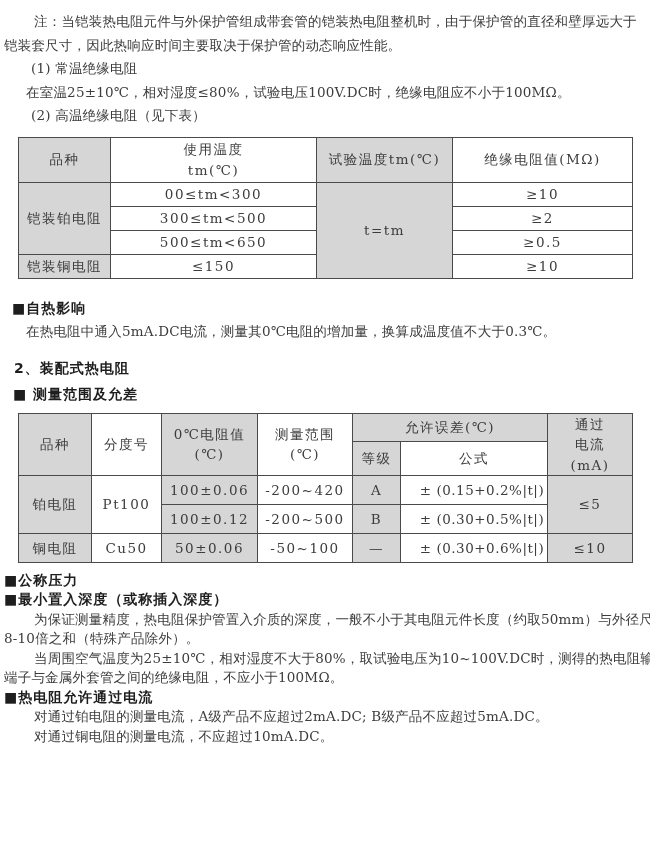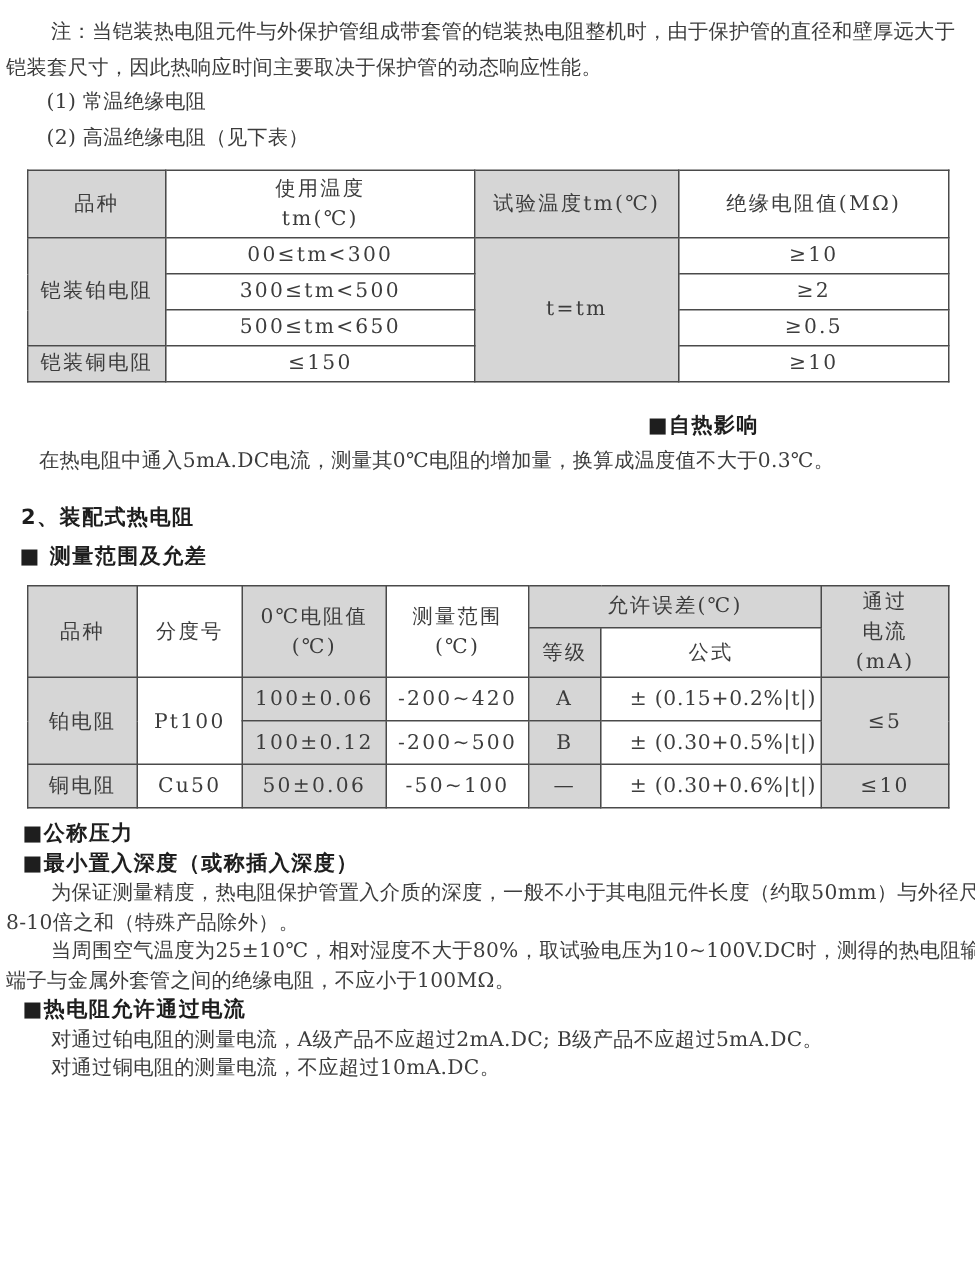--- a/index.html
+++ b/index.html
@@ -29,21 +29,21 @@
     font-family: "DejaVu Sans", "Liberation Sans", sans-serif;
     font-weight: bold;
     font-size: 14px;
     line-height: 24px;
     letter-spacing: 1px;
     color: #1e1e1e;
     white-space: pre;
   }
 
   #h-insulation { margin-top: 2px; }
-  #h-selfheat  { margin-top: 17px; margin-left: 23px; text-align: right; }
+  #h-selfheat  { margin-top: 17px; margin-left: 8px; }
   #sec2-title  { margin-top: 13px; margin-left: 10px; }
   #h-range     { margin-top: 2px;  margin-left: 9px; }
 
   table {
     border-collapse: collapse;
     table-layout: fixed;
     width: 614px;
   }
   .t1 { margin: 9px 0 0 14px; }
   .t2 { margin: 7px 0 0 14px; }
@@ -61,32 +61,33 @@
   }
   .gray { background: var(--cell-gray, #d6d6d6); }
   .t1 tr.hd { height: 45px; }
   .t1 tr.bd { height: 24px; }
   .t2 tr.hd1 { height: 25px; }
   .t2 tr.hd2 { height: 30px; }
   .t2 tr.bd  { height: 29px; }
   td.formula { letter-spacing: 0.5px; padding-left: 16px; }
 
   .bottom { margin-top: 8px; }
-  .bottom .h    { line-height: 19.5px; margin-left: 11px; }
+  .bottom .h    { line-height: 19.5px; }
   .bottom .para { line-height: 19.5px; }
 </style>
 </head>
 <body>
 
 <div class="doc">
 
   <p class="para ind">注：当铠装热电阻元件与外保护管组成带套管的铠装热电阻整机时，由于保护管的直径和壁厚远大于
 铠装套尺寸，因此热响应时间主要取决于保护管的动态响应性能。</p>
 
   <p class="para ind-sm">(1) 常温绝缘电阻</p>
+  <p class="para" style="text-indent:22px;">在室温25±10℃，相对湿度≤80%，试验电压100V.DC时，绝缘电阻应不小于100MΩ。</p>
   <p class="para ind-sm">(2) 高温绝缘电阻（见下表）</p>
 
   <table class="t1">
     <colgroup>
       <col style="width:92px">
         <col style="width:206px">
         <col style="width:136px">
         <col style="width:180px">
     </colgroup>
     <tbody>

